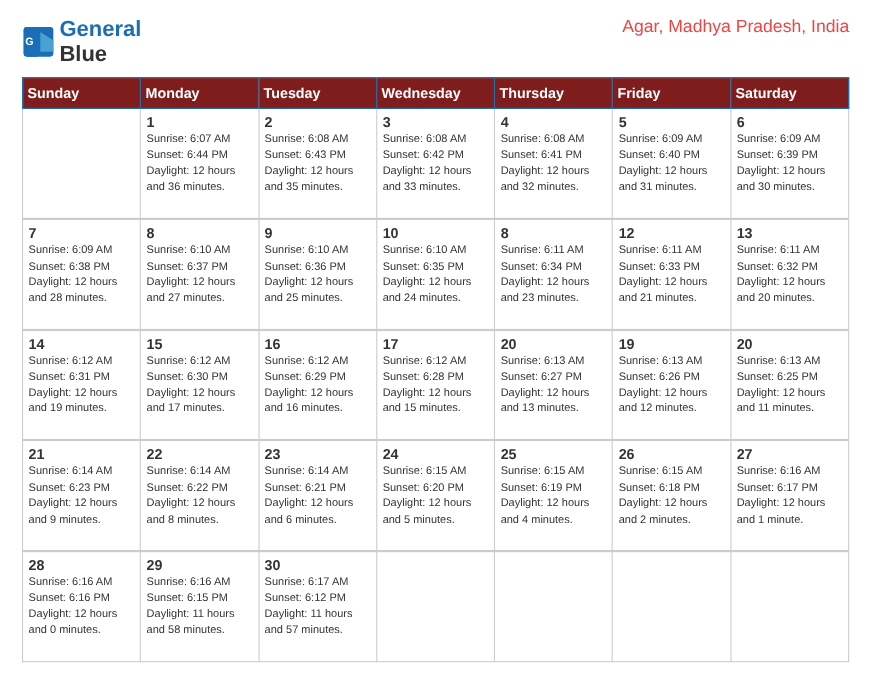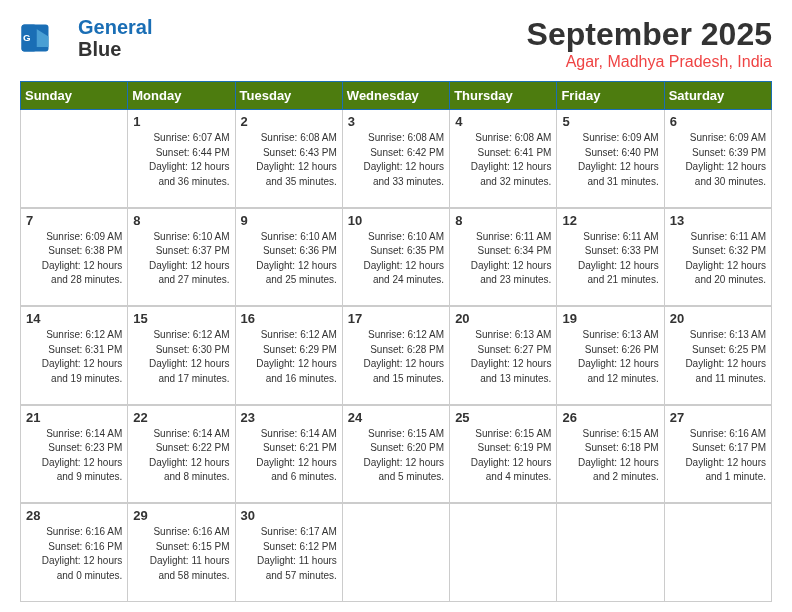--- a/index.html
+++ b/index.html
@@ -25,21 +25,20 @@
     }
     .logo {
       display: flex;
       align-items: center;
     }
     .logo-text {
       font-size: 20px;
       font-weight: bold;
       color: #333;
       line-height: 1.1;
-      margin-left: 24px;
     }
     .logo-text .blue { color: #1a6eb5; }
     .logo-icon {
       width: 30px;
       height: 30px;
       margin-right: 4px;
     }
     .title-block {
       text-align: right;
     }
@@ -53,21 +52,21 @@
       color: #ef4444;
     }
     .calendar {
       flex: 1;
       border: 1px solid #ccc;
       border-collapse: collapse;
       width: 100%;
       table-layout: fixed;
     }
     .calendar th {
-      background: #4d7c0f;
+      background: #7f1d1d;
       color: #fff;
       font-size: 13px;
       font-weight: bold;
       padding: 6px 4px;
       text-align: left;
       border: 1px solid #1a6eb5;
     }
     .calendar td {
       border: 1px solid #ccc;
       vertical-align: top;
@@ -79,21 +78,20 @@
     .day-num {
       font-size: 13px;
       font-weight: bold;
       display: block;
       margin-bottom: 2px;
     }
     .cell-info {
       font-size: 10px;
       line-height: 1.45;
       color: #333;
-      text-align: right;
     }
     .row-divider {
       border-top: 2px solid #ccc;
     }
   </style>
 </head>
 <body>
 
 <div class="page">
   <div class="header">
@@ -103,21 +101,20 @@
         <polygon points="22,8 38,18 38,32 22,32" fill="#4a9fd4"></polygon>
         <rect x="2" y="2" width="20" height="36" rx="4" fill="#1a6eb5"></rect>
         <text x="4" y="24" font-size="13" fill="white" font-weight="bold" font-family="Arial">G</text>
       </svg>
       <div class="logo-text">
         <div><span class="blue">General</span></div>
         <div>Blue</div>
       </div>
     </div>
     <div class="title-block">
-      <div class="month-title">September 2025</div>
       <div class="location">Agar, Madhya Pradesh, India</div>
     </div>
   </div>
 
   <table class="calendar">
     <thead>
       <tr>
       <th>Sunday</th>
           <th>Monday</th>
           <th>Tuesday</th>

